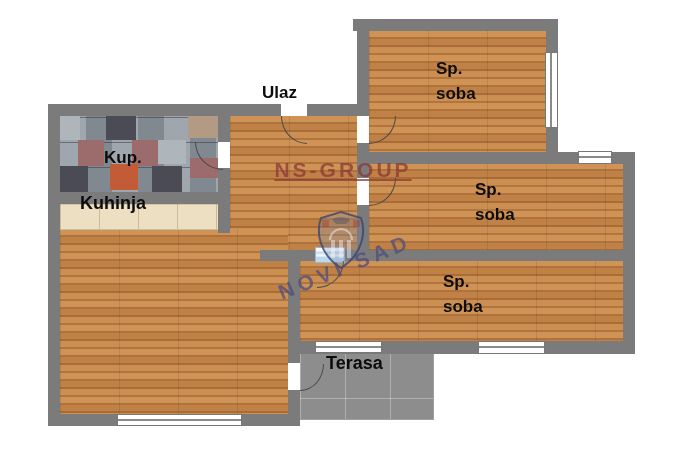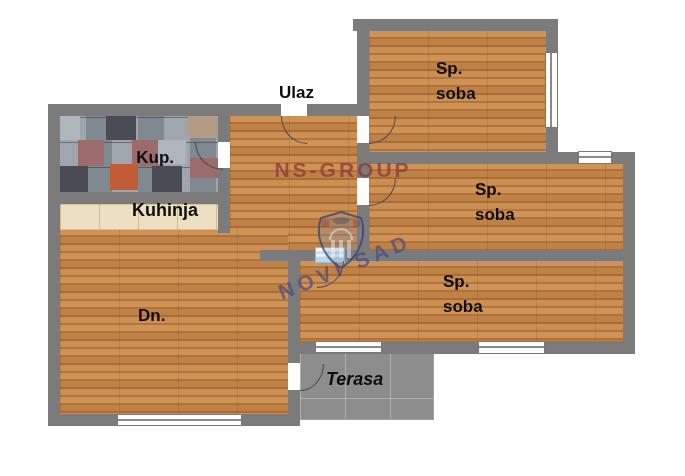--- a/index.html
+++ b/index.html
@@ -56,21 +56,21 @@
   .arc.br{border-right:1px solid #4a4a4a;border-bottom:1px solid #4a4a4a;
           border-bottom-right-radius:100% 100%;}
   .window{position:absolute;background:#fff;border:1px solid #777;
           box-sizing:border-box;z-index:14;}
   .win-h{background-image:linear-gradient(180deg, rgba(0,0,0,0) calc(50% - 1px), #8a8a8a calc(50% - 1px), #8a8a8a calc(50% + 1px), rgba(0,0,0,0) calc(50% + 1px));}
   .win-v{background-image:linear-gradient(90deg, rgba(0,0,0,0) calc(50% - 1px), #8a8a8a calc(50% - 1px), #8a8a8a calc(50% + 1px), rgba(0,0,0,0) calc(50% + 1px));}
 
   
   .label{position:absolute;z-index:30;font-weight:bold;color:#0c0c0c;
          font-size:17px;line-height:22px;white-space:nowrap;}
-  .label.center{text-align:right;}
+  .label.center{text-align:left;}
 
   
   .wm{position:absolute;z-index:40;font-weight:bold;text-align:center;white-space:nowrap;}
   .wm-brand1{color:var(--wm-red,#8a3636);opacity:.72;font-size:21px;letter-spacing:3px;}
   .wm-brand2{color:var(--wm-red,#8a3636);opacity:.72;font-size:16px;letter-spacing:2px;}
   .wm-city{color:var(--wm-blue,#4c4c80);opacity:.72;font-size:21px;letter-spacing:5px;
            transform:rotate(-22deg);}
   .wm-shield{opacity:.8;}
 </style>
 </head>
@@ -128,39 +128,38 @@
   <div class="arc br" style="left:300px;top:364px;width:23px;height:26px;"></div>
 
   <div class="window win-v" style="left:545px;top:52px;width:13px;height:76px;"></div>
   <div class="window win-h" style="left:578px;top:151px;width:34px;height:13px;"></div>
   <div class="window win-h" style="left:478px;top:341px;width:67px;height:13px;"></div>
   <div class="window win-h" style="left:315px;top:341px;width:67px;height:12px;"></div>
   <div class="window win-h" style="left:117px;top:414px;width:125px;height:12px;"></div>
 
   <div class="label center" style="left:262px;top:82px;width:52px;">Ulaz</div>
   <div class="label center" style="left:104px;top:147px;width:70px;">Kup.</div>
-  <div class="label center" style="left:80px;top:199px;width:118px;font-size:18px;">Kuhinja</div>
+  <div class="label center" style="left:80px;top:192px;width:118px;font-size:18px;">Kuhinja</div>
   <div class="label" style="left:138px;top:305px;">
-    <div>Dn.</div>
   </div>
   <div class="label" style="left:436px;top:56px;line-height:25px;">
     <div>Sp.</div>
     <div>soba</div>
   </div>
   <div class="label" style="left:475px;top:177px;line-height:25px;">
     <div>Sp.</div>
     <div>soba</div>
   </div>
   <div class="label" style="left:443px;top:269px;line-height:25px;">
     <div>Sp.</div>
     <div>soba</div>
   </div>
-  <div class="label" style="left:326px;top:368px;font-size:18px;font-style:italic;">Terasa</div>
+  <div class="label" style="left:326px;top:352px;font-size:18px;">Terasa</div>
 
-  <div class="wm wm-brand1" style="left:258px;top:158px;width:170px;">NS-GROUP</div>
+  <div class="wm wm-brand1" style="left:258px;top:158px;width:170px;text-decoration:underline;">NS-GROUP</div>
   <div class="wm wm-shield" style="left:312px;top:210px;width:58px;height:60px;">
     <svg width="58" height="60" viewBox="0 0 58 60">
       <path d="M29 2 L49 8 C54 22 51 44 29 58 C7 44 4 22 9 8 Z" fill="rgba(115,135,170,0.35)" stroke="#3a466b" stroke-width="2"></path>
       <path d="M20 10 C24 6 34 6 38 10 L34 14 L24 14 Z" fill="rgba(70,80,110,0.55)"></path>
       <rect x="10" y="10" width="7" height="7" fill="rgba(150,60,45,0.5)"></rect>
       <rect x="41" y="10" width="7" height="7" fill="rgba(150,60,45,0.5)"></rect>
       <path d="M18 30 A11 11 0 0 1 40 30" fill="none" stroke="rgba(235,242,250,0.6)" stroke-width="2"></path>
       <rect x="19" y="30" width="4" height="18" fill="rgba(235,242,250,0.6)"></rect>
       <rect x="27" y="30" width="4" height="18" fill="rgba(235,242,250,0.6)"></rect>
       <rect x="35" y="30" width="4" height="18" fill="rgba(235,242,250,0.6)"></rect>

